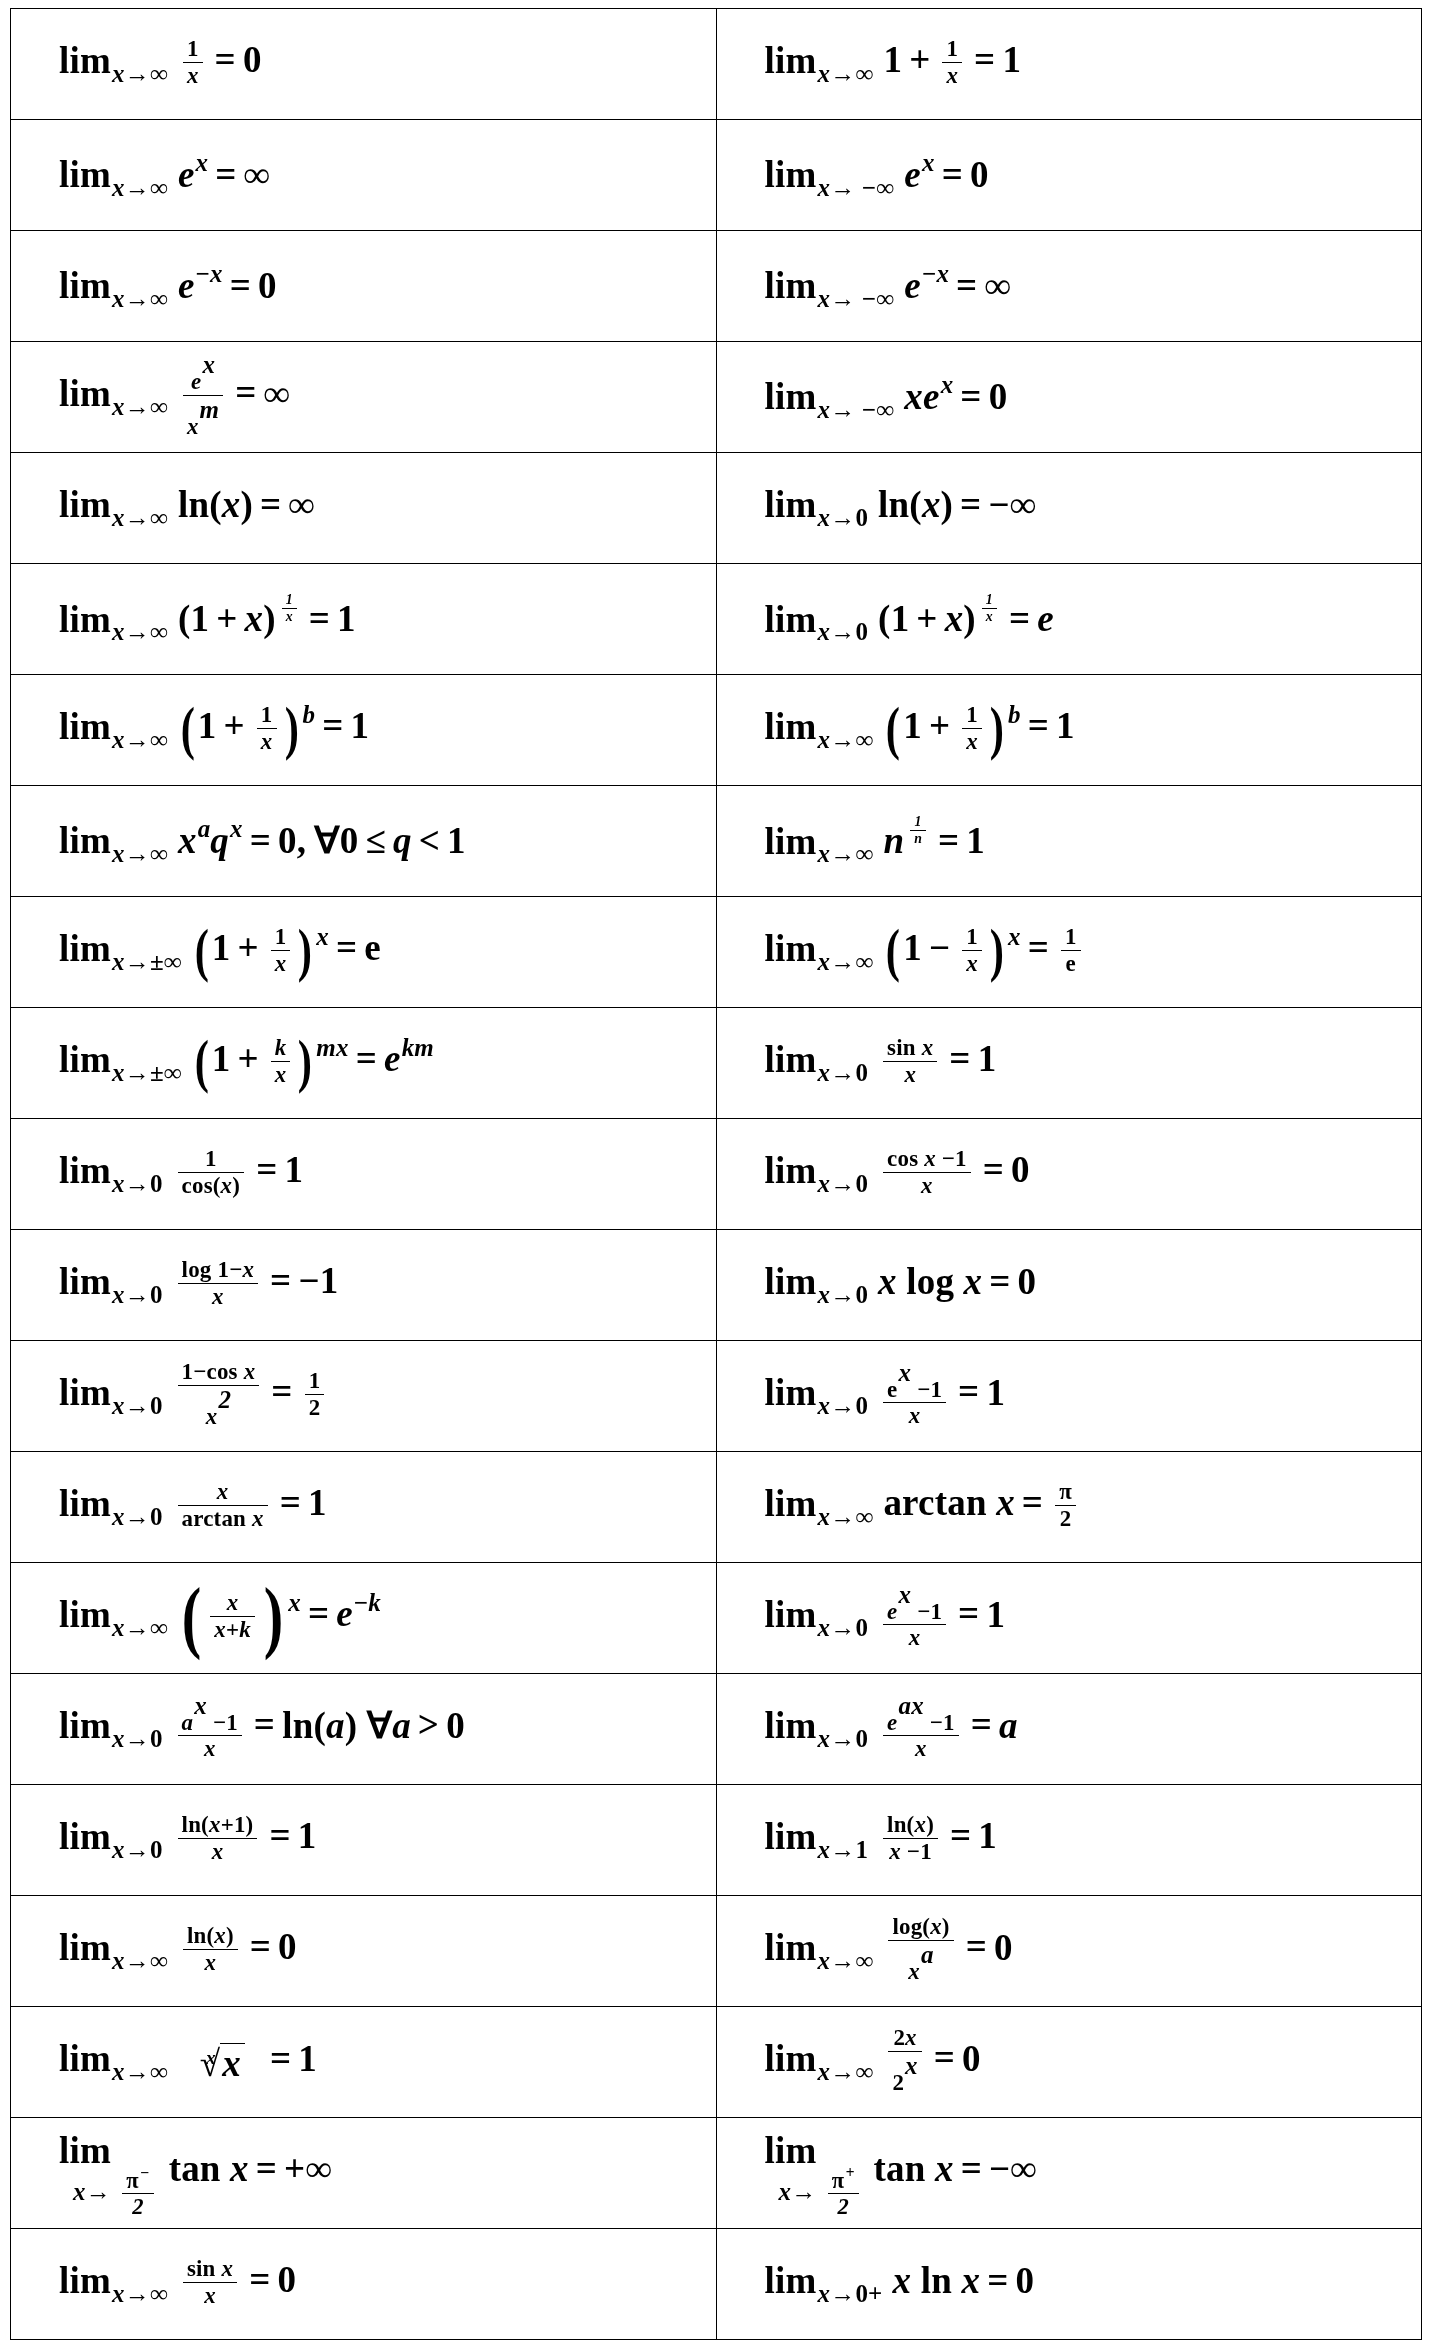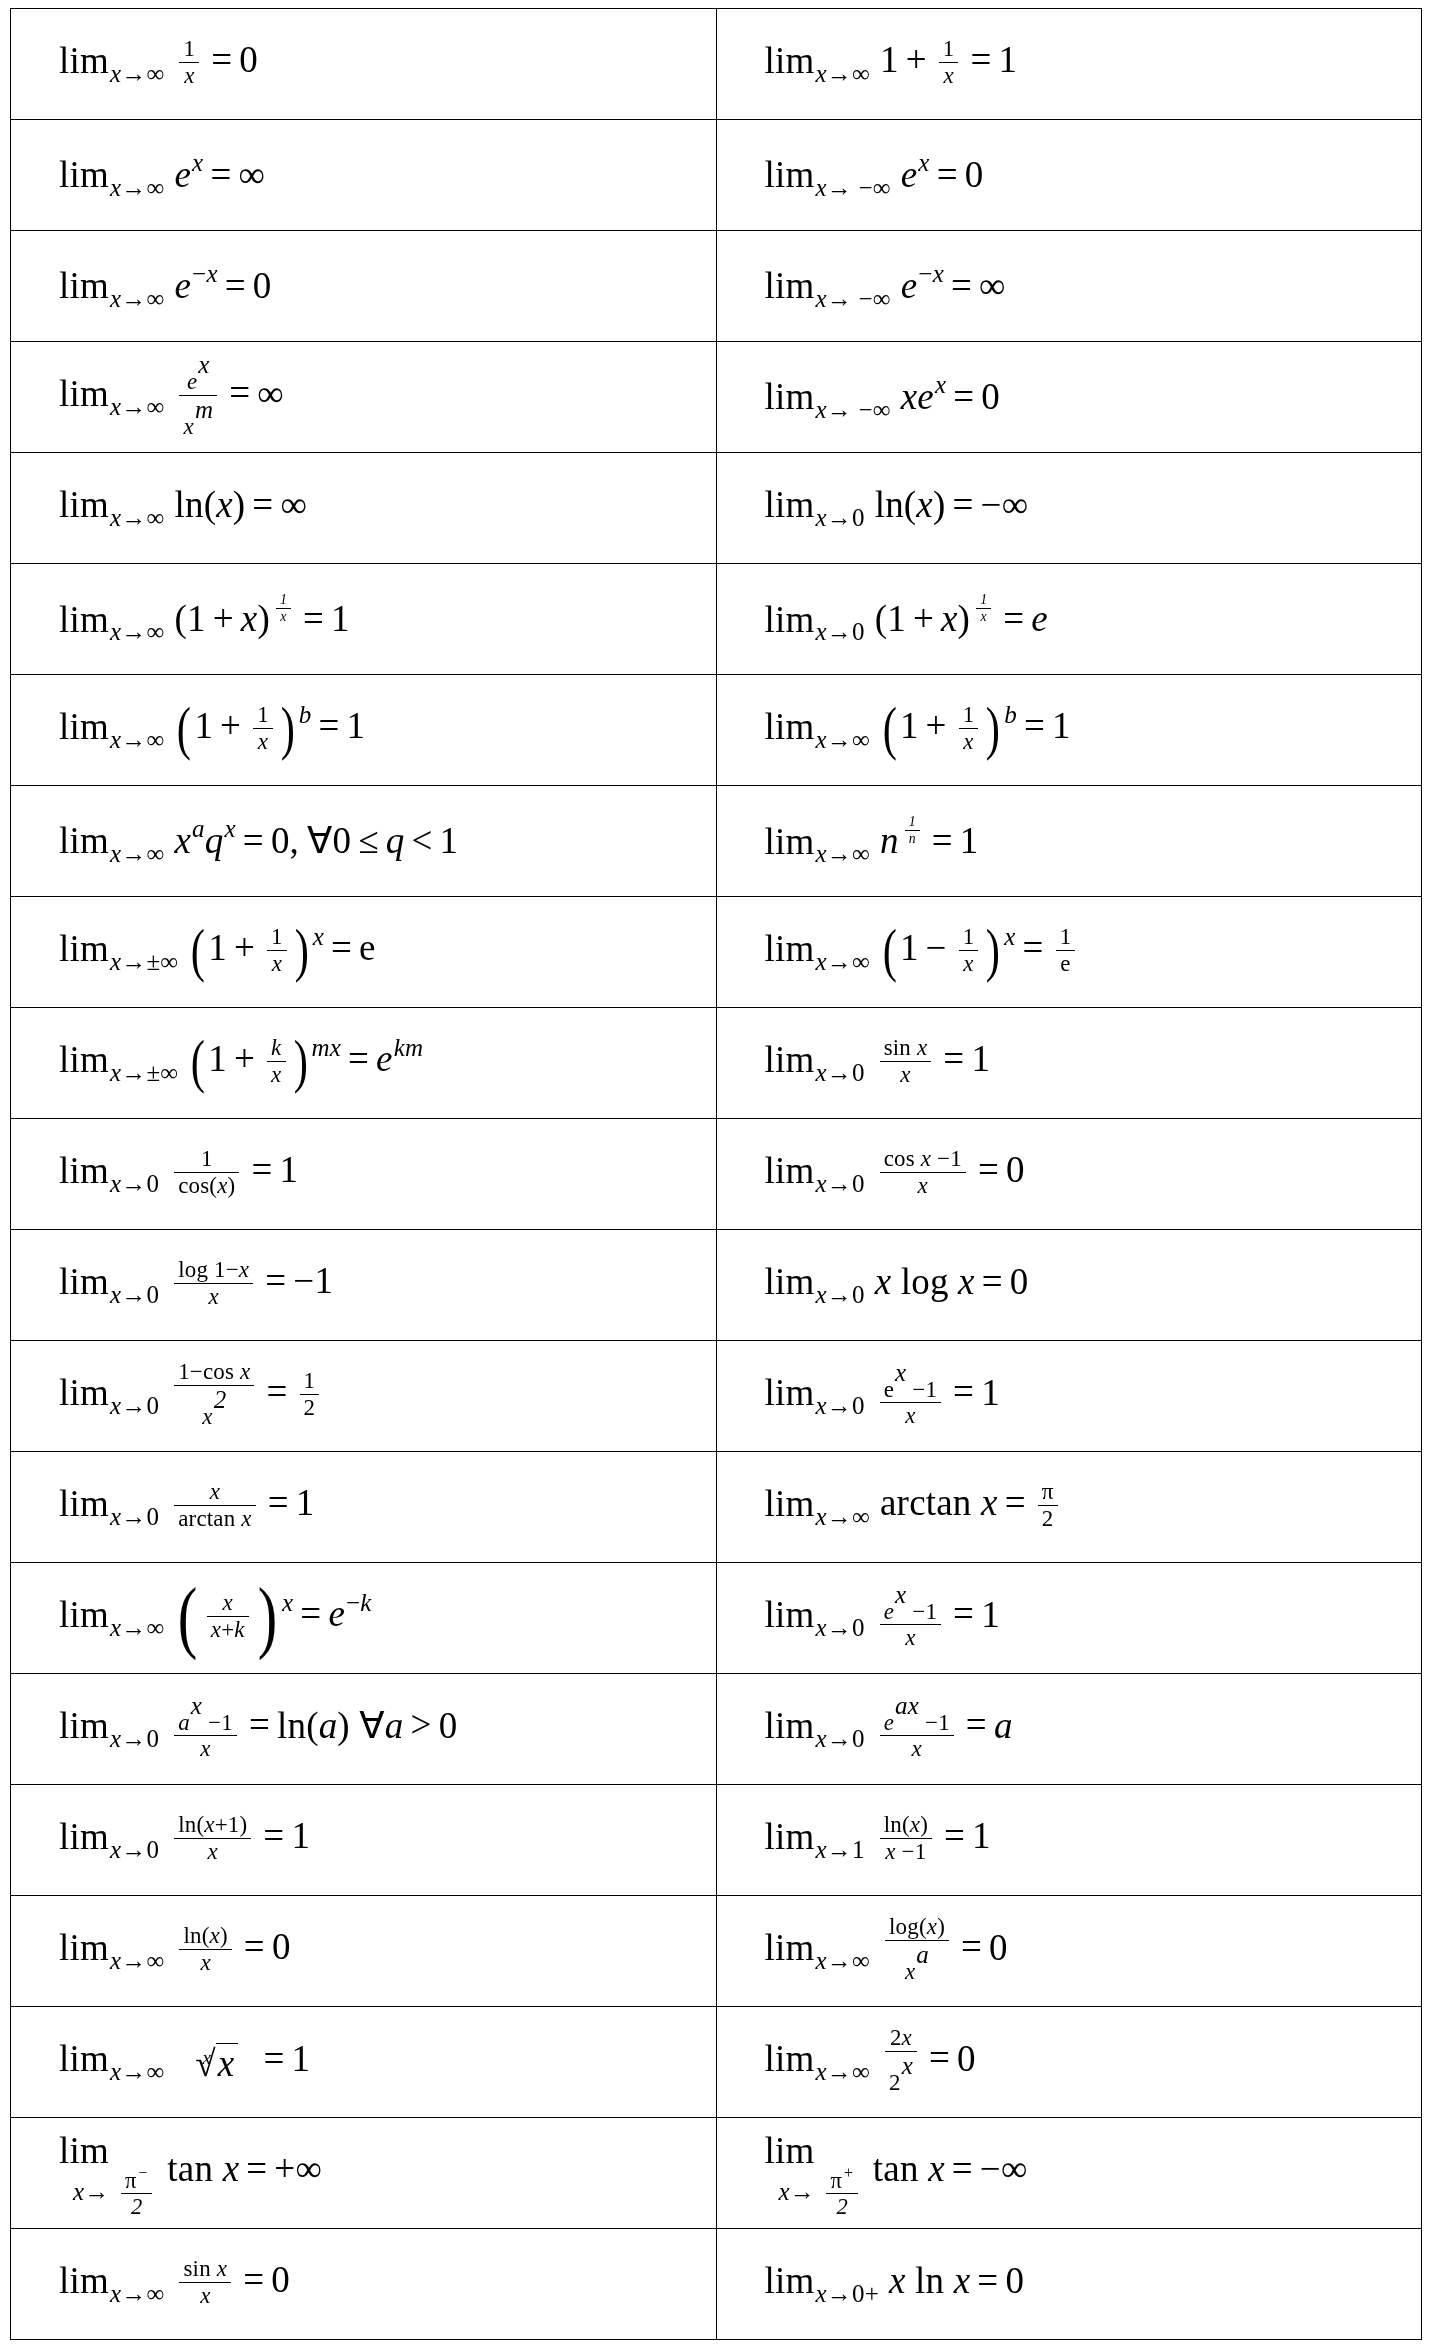--- a/index.html
+++ b/index.html
@@ -10,20 +10,21 @@
   body {
     width: 1432px;
     font-family: "Liberation Serif", "DejaVu Serif", serif;
     color: #000000;
   }
 
   .sheet {
     width: 1308px;
     box-sizing: border-box;
     padding: 8px 10px 10px 10px;
+    font-weight: bold;
   }
 
   table.limits-table {
     border-collapse: collapse;
     width: 1412px;
     table-layout: fixed;
   }
   table.limits-table td {
     border: 1px solid #000000;
     padding: 0;

